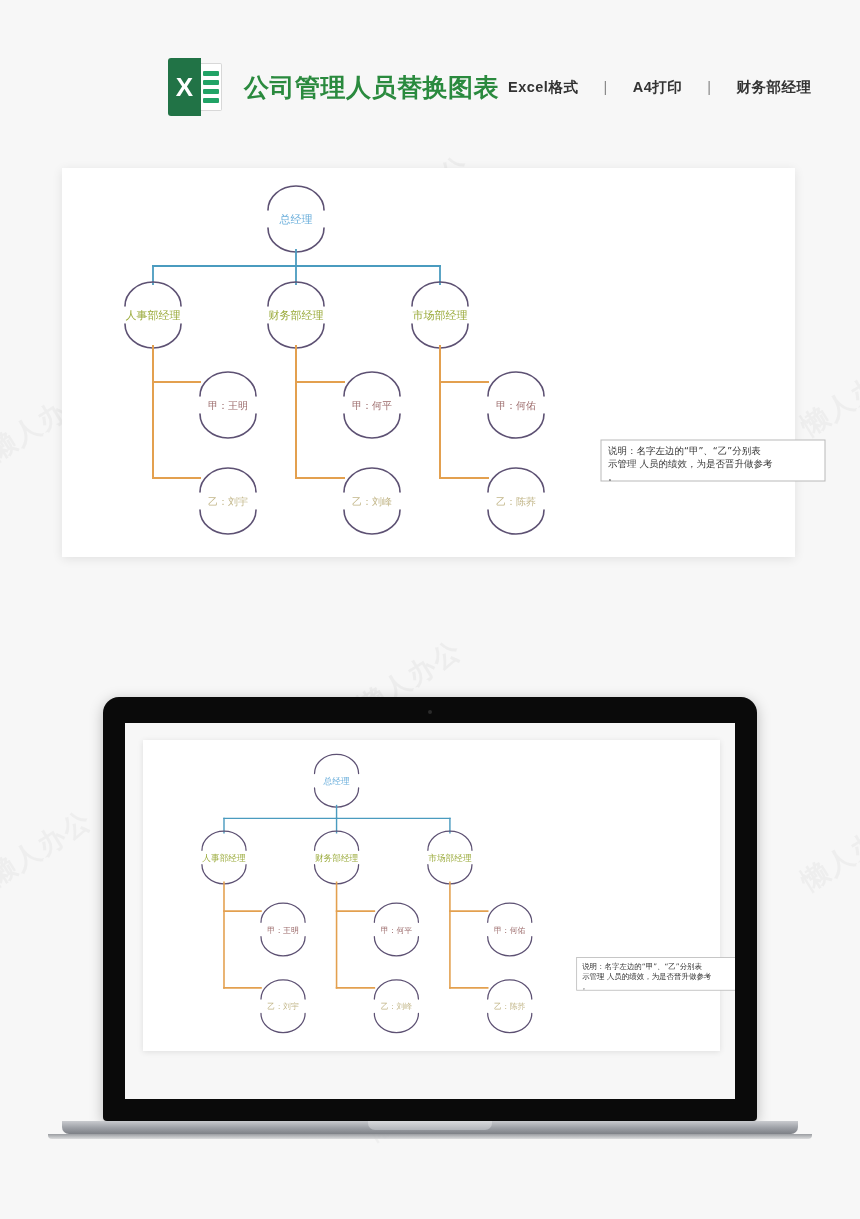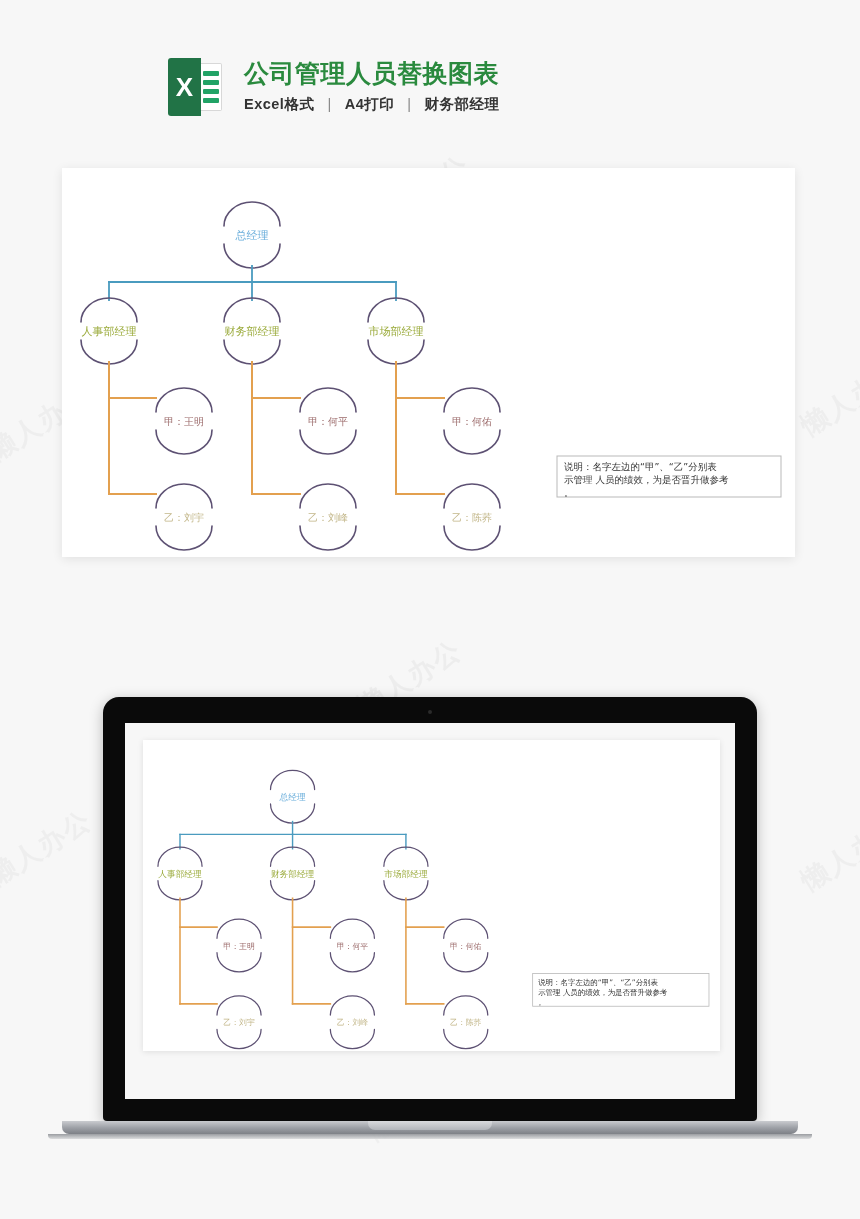--- a/index.html
+++ b/index.html
@@ -26,33 +26,33 @@
   
   .header{position:absolute;left:168px;top:58px;display:flex;align-items:center;gap:22px;}
   .xls-logo{width:54px;height:58px;position:relative;flex:0 0 auto;}
   .xls-left{position:absolute;left:0;top:0;width:33px;height:58px;background:#217346;
             border-radius:3px 0 0 3px;display:flex;align-items:center;justify-content:center;}
   .xls-left span{color:#fff;font-size:26px;font-weight:700;font-family:"Liberation Sans",sans-serif;}
   .xls-right{position:absolute;left:33px;top:5px;width:21px;height:48px;background:#fff;
              border:1px solid #d8d8d8;border-left:none;border-radius:0 2px 2px 0;
              display:flex;flex-direction:column;justify-content:space-evenly;padding:3px 2px;box-sizing:border-box;}
   .xls-right i{display:block;height:5px;background:#21a366;border-radius:1px;}
-  .head-text{display:flex;flex-direction:column;gap:9px;}
+  .head-text{display:flex;flex-direction:row;gap:9px;}
   .title{font-size:25px;font-weight:700;color:#2a8a3e;letter-spacing:0.5px;line-height:1;}
-  .subtitle{font-size:14.5px;font-weight:700;color:#333;letter-spacing:0.5px;display:flex;align-items:center;gap:0;}
+  .subtitle{font-size:14.5px;font-weight:700;color:#333;letter-spacing:0.5px;display:flex;align-items:center;gap:12px;}
   .subtitle .sep{color:#888;font-weight:400;padding:0 13px;}
 
   
   .card{
     position:absolute;left:62px;top:168px;width:733px;height:389px;
     background:#fff;box-shadow:0 2px 10px rgba(0,0,0,.09);
   }
 
   
-  .chart{position:absolute;left:0;top:16px;width:100%;height:100%;}
+  .chart{position:absolute;left:0;top:0;width:100%;height:100%;padding-left:44px;}
   .chart svg{display:block;width:100%;height:100%;}
 
   
   .laptop{position:absolute;left:103px;top:697px;width:654px;height:440px;}
   .lid{position:absolute;left:0;top:0;width:654px;height:424px;background:#0a0a0a;
        border-radius:16px 16px 4px 4px;box-shadow:0 3px 14px rgba(0,0,0,.25);}
   .cam{position:absolute;left:50%;top:13px;width:4px;height:4px;margin-left:-2px;
        background:#2b2b2b;border-radius:50%;}
   .screen{position:absolute;left:22px;top:26px;width:610px;height:376px;background:#f7f7f7;overflow:hidden;}
   .screen-card{position:absolute;left:18px;top:17px;width:577px;height:311px;background:#fff;

